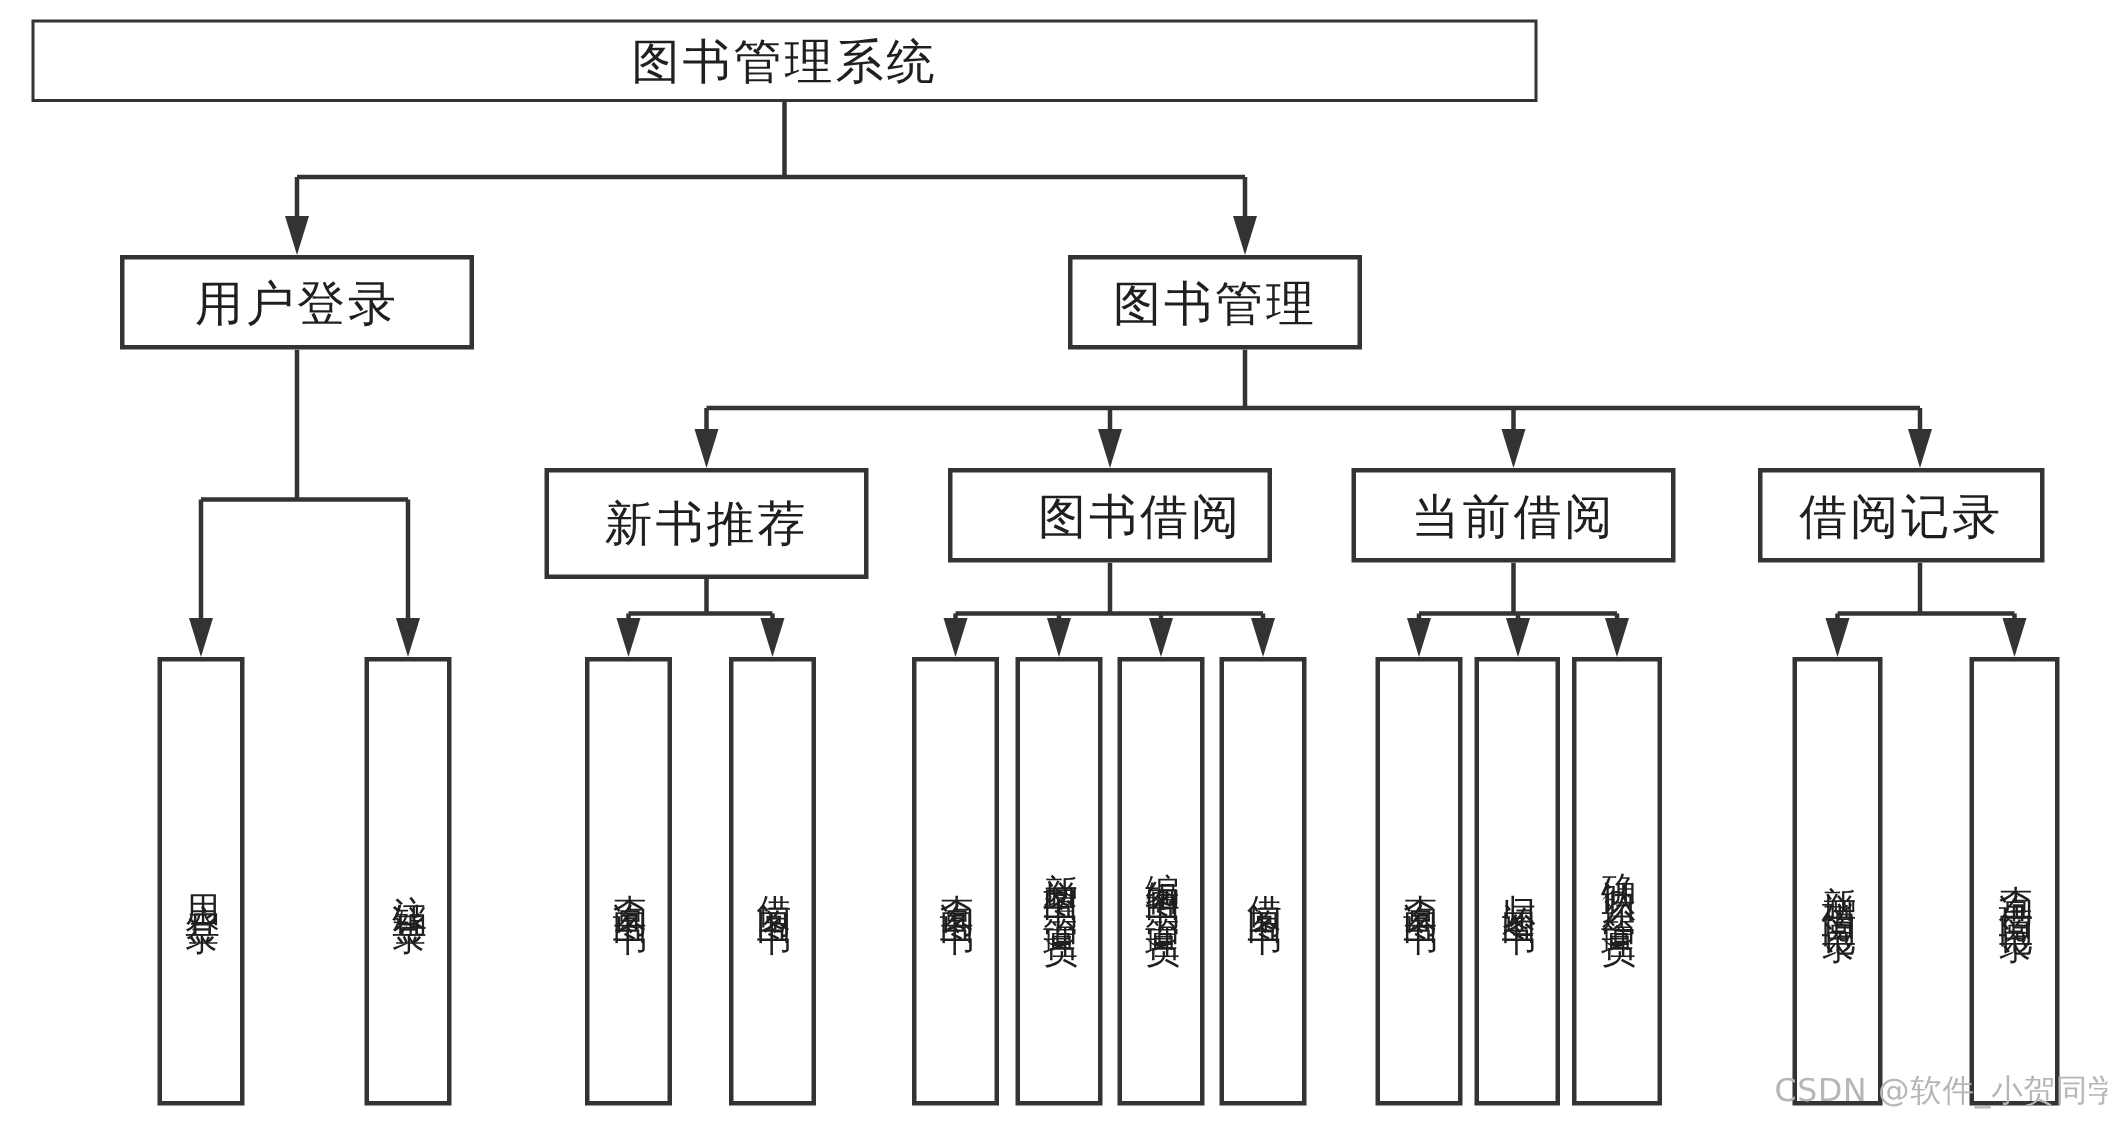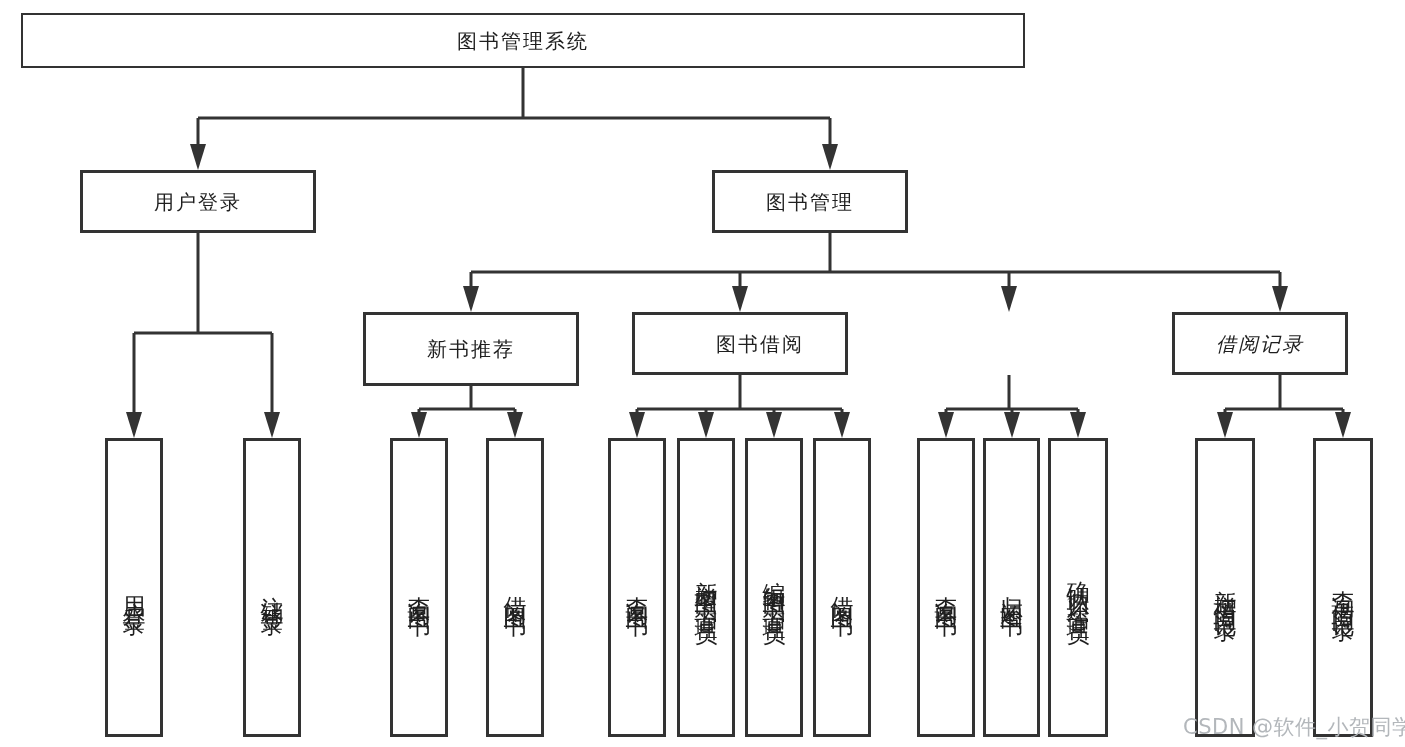--- a/index.html
+++ b/index.html
@@ -29,21 +29,21 @@
   .box {
     position: absolute;
     box-sizing: border-box;
     background: #ffffff;
     border: 3px solid var(--line, #333333);
     color: var(--text, #1f1f1f);
     display: flex;
     align-items: center;
     justify-content: center;
     z-index: 2;
-    font-size: 20px;
+    font-size: 32px;
     line-height: 1;
   }
   .box.root { border-width: 2px; letter-spacing: 2px; }
   .hbox { letter-spacing: 2px; }
   .vbox {
     writing-mode: vertical-rl;
     text-orientation: mixed;
     font-size: 23px;
     letter-spacing: 6px;
     padding-top: 4px;
@@ -113,21 +113,22 @@
     </g>
   </svg>
 
   <div class="box hbox root" style="left:21px; top:13px; width:1004px; height:55px;">图书管理系统</div>
 
   <div class="box hbox" style="left:80px; top:170px; width:236px; height:63px;">用户登录</div>
   <div class="box hbox" style="left:712px; top:170px; width:196px; height:63px;">图书管理</div>
 
   <div class="box hbox" style="left:363px; top:312px; width:216px; height:74px;">新书推荐</div>
   <div class="box hbox" style="left:632px; top:312px; width:216px; height:63px;padding-left:40px;">图书借阅</div>
-  <div class="box hbox" style="left:1172px; top:312px; width:176px; height:63px;font-style:italic;">借阅记录</div>
+  <div class="box hbox" style="left:901px; top:312px; width:216px; height:63px;">当前借阅</div>
+  <div class="box hbox" style="left:1172px; top:312px; width:191px; height:63px;">借阅记录</div>
 
   <div class="box vbox" style="left:105px; top:438px; width:58px; height:299px;">用户登录</div>
   <div class="box vbox" style="left:243px; top:438px; width:58px; height:299px;">注销登录</div>
 
   <div class="box vbox" style="left:390px; top:438px; width:58px; height:299px;">查询图书</div>
   <div class="box vbox" style="left:486px; top:438px; width:58px; height:299px;">借阅图书</div>
 
   <div class="box vbox" style="left:608px; top:438px; width:58px; height:299px;">查询图书</div>
   <div class="box vbox" style="left:677px; top:438px; width:58px; height:299px;">新增图书（管理员）</div>
   <div class="box vbox" style="left:745px; top:438px; width:58px; height:299px;">编辑图书（管理员）</div>

